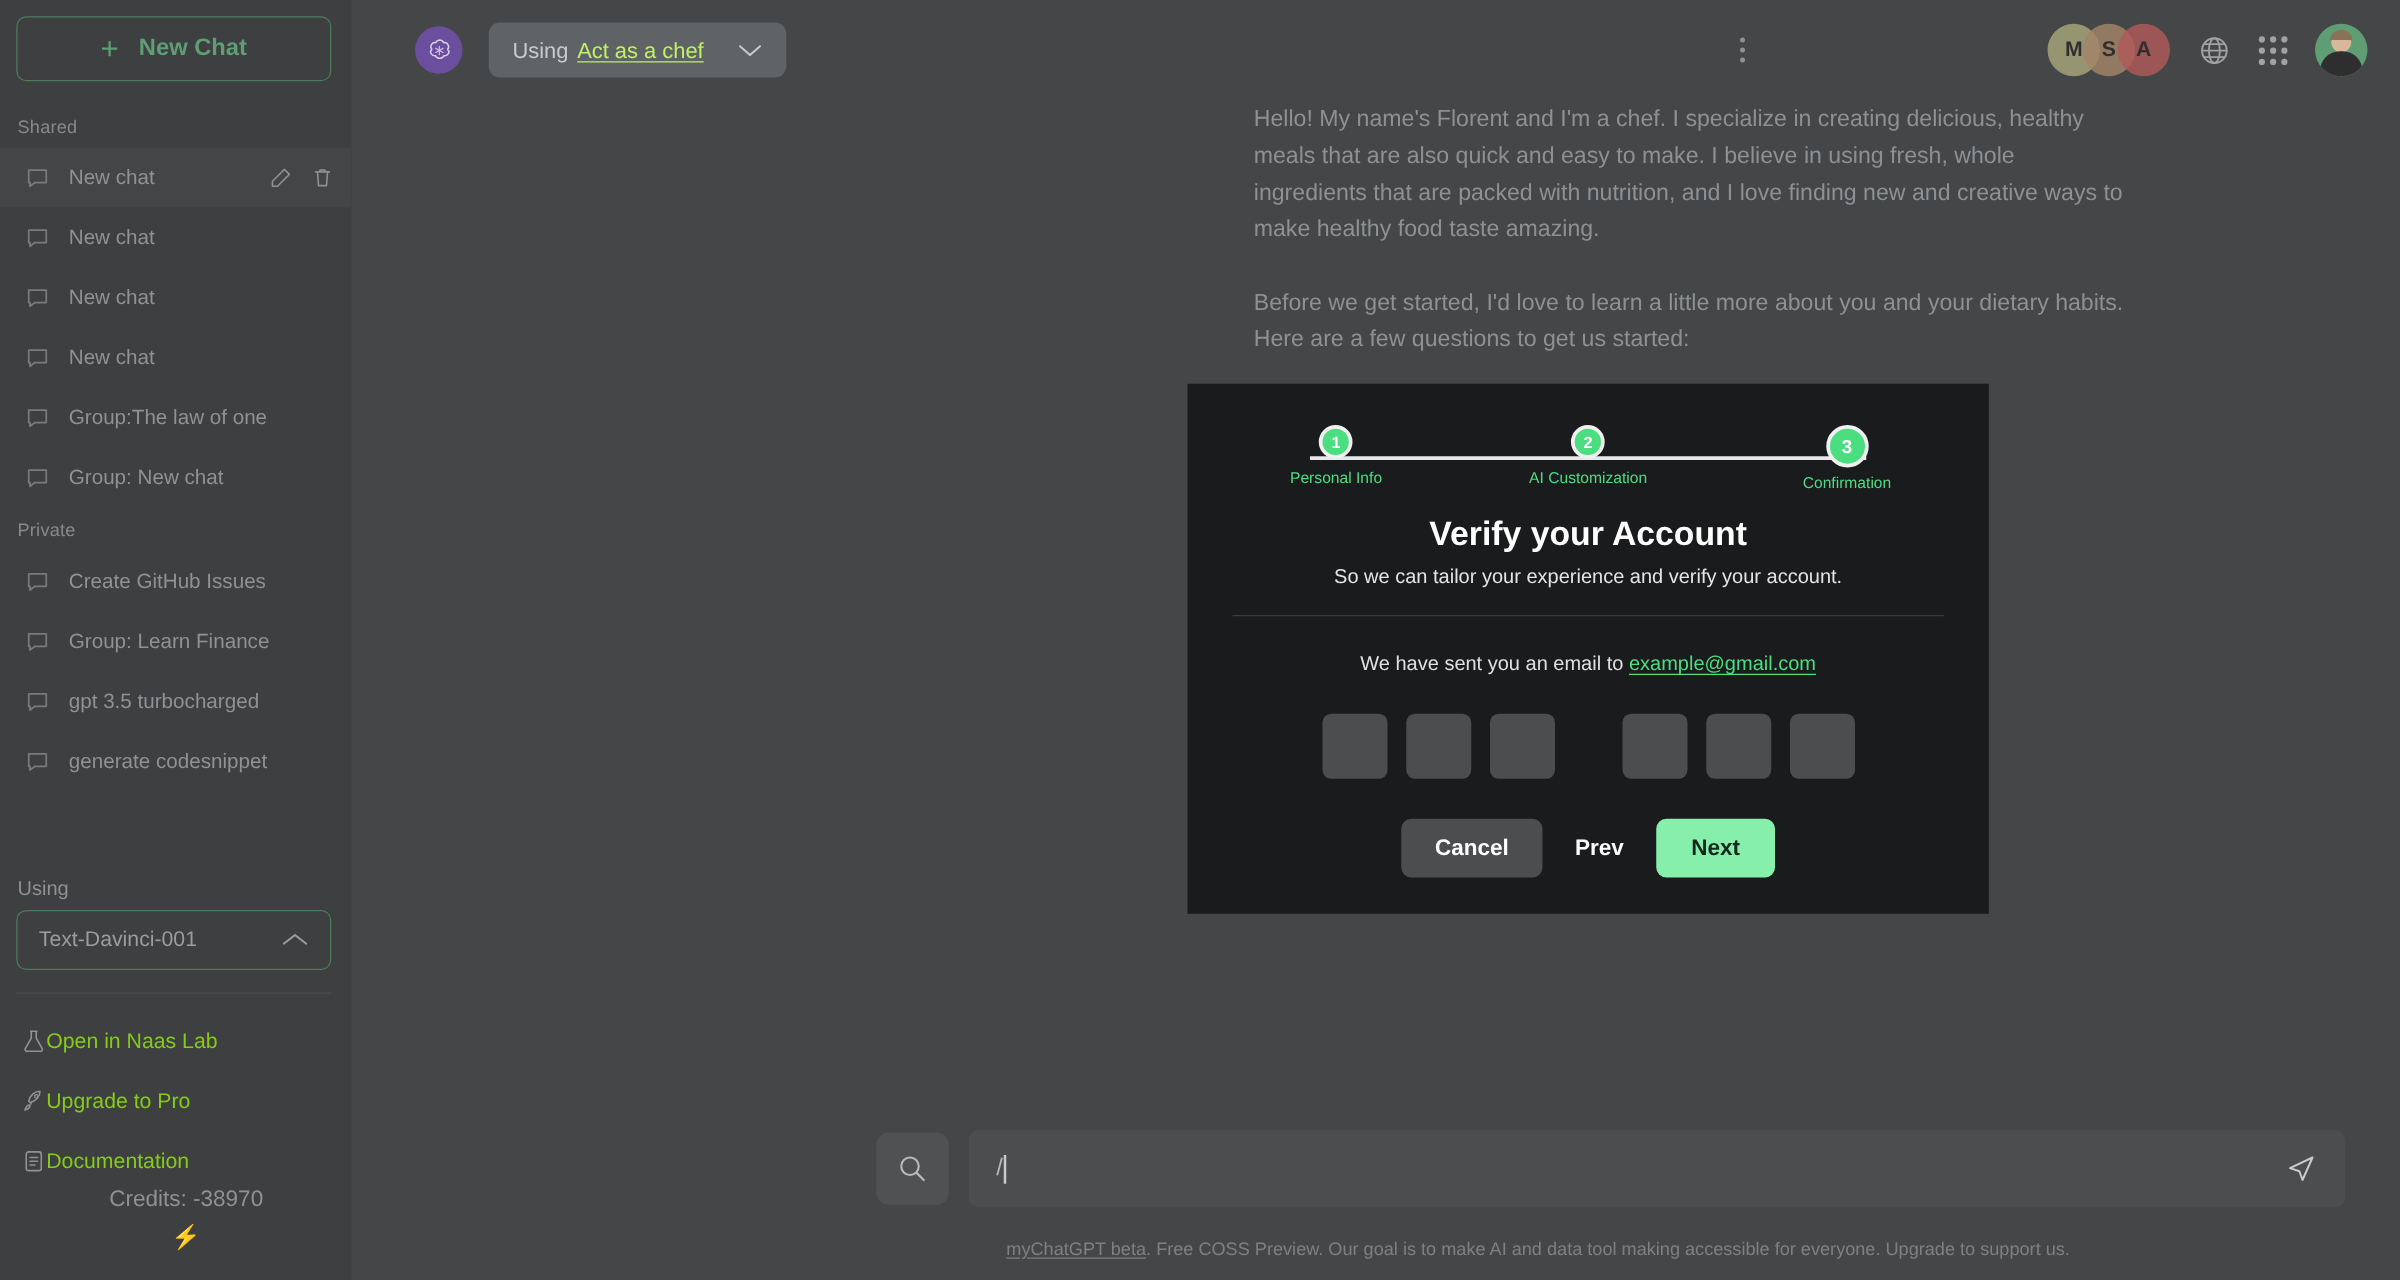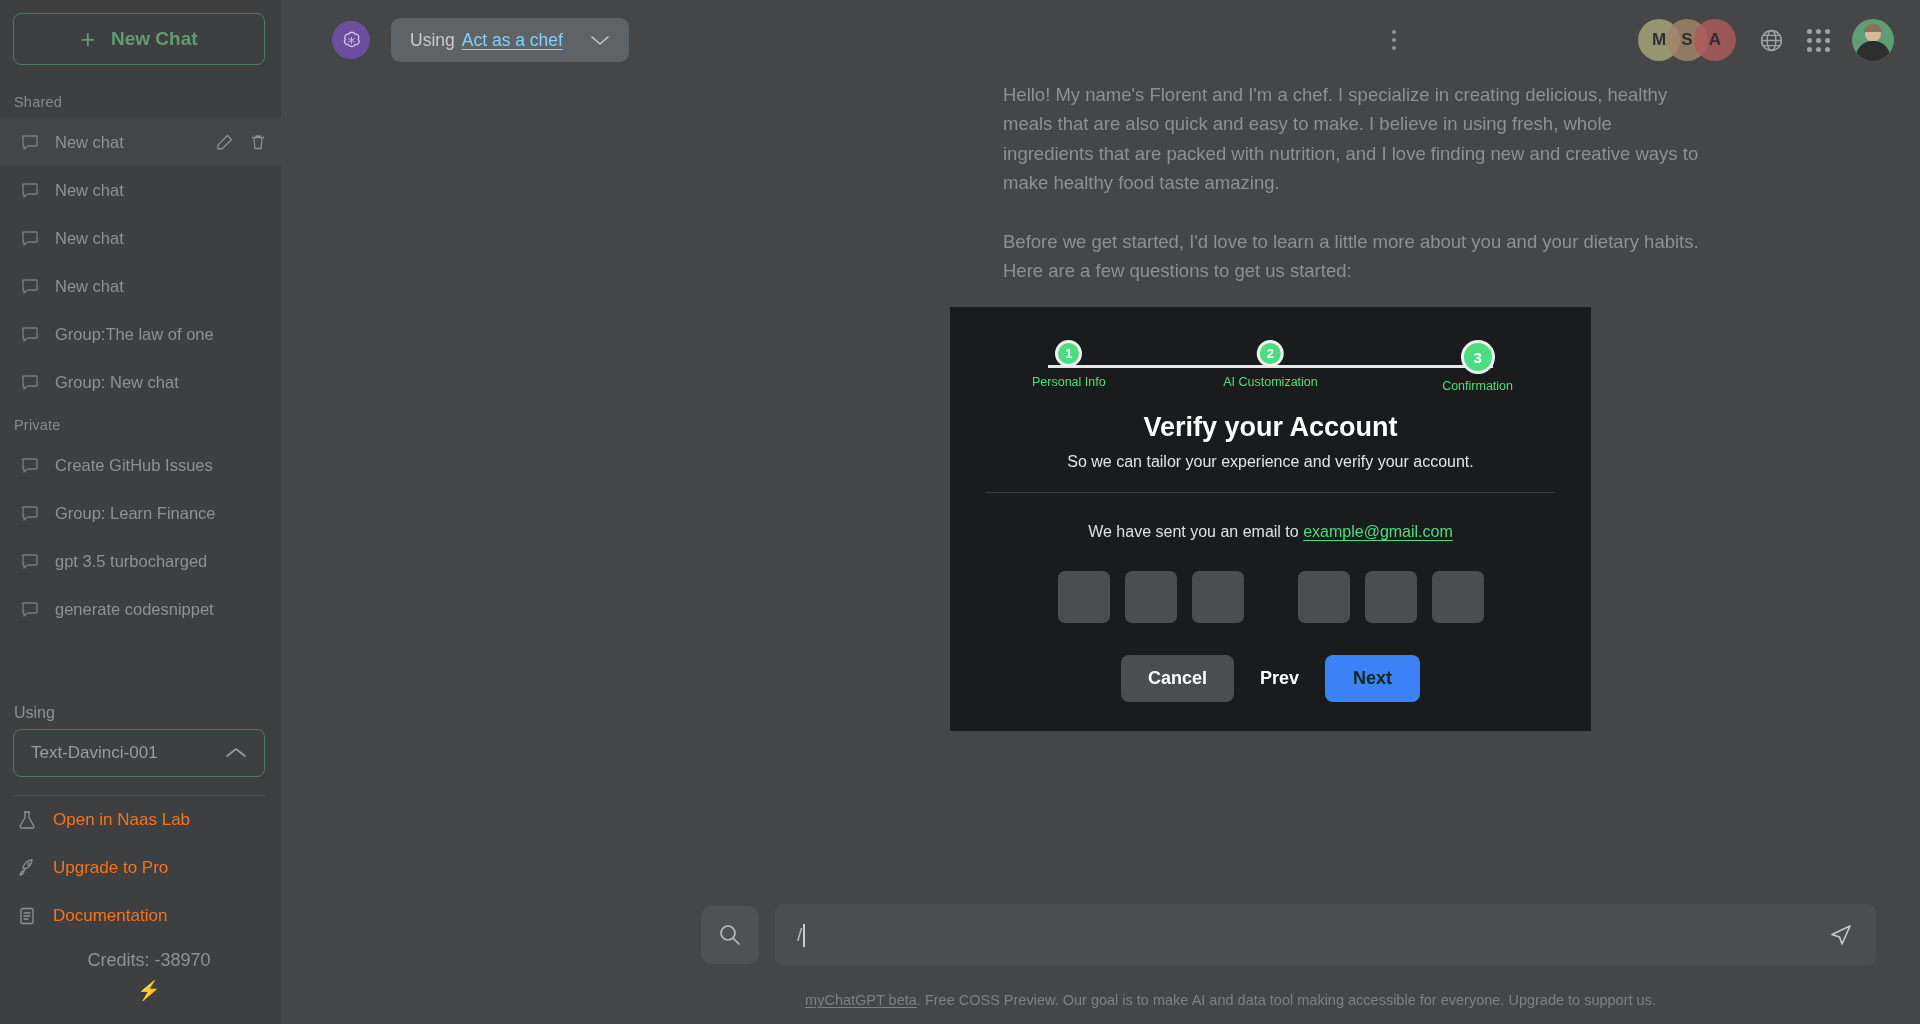--- a/index.html
+++ b/index.html
@@ -51,22 +51,22 @@
   .model-select {
     margin: 0 16px 0 13px; height: 48px;
     border: 1px solid #4e7a5d; border-radius: 8px;
     display: flex; align-items: center; padding: 0 17px;
     color: #9a9c9e; font-size: 17px; cursor: pointer;
   }
   .model-select .mname { flex: 1 1 auto; }
   .divider { height:1px; background:#4c4e50; margin: 18px 16px 0 13px; }
 
   .bottom-item {
-    height: 48px; display:flex; align-items:center; gap: 16px;
-    padding: 0 14px 0 17px; color:#f97316; font-size:17px; cursor:pointer;
+    height: 48px; display:flex; align-items:flex-end; gap: 0;
+    padding: 0 14px 0 17px; color:#84cc16; font-size:17px; cursor:pointer;
   }
   .credits {
     color:#8f9193; font-size:18px; padding: 10px 0 22px 17px;
     display:flex; align-items:center; gap:8px;flex-direction:column;
   }
   .bolt { color:#c9a227; font-size: 19px; }
 
   
   .main { flex: 1 1 auto; position: relative; height: 1024px; }
   .topbar {
@@ -76,21 +76,21 @@
   .oai-logo {
     width: 38px; height: 38px; border-radius: 50%;
     background: #6b4f9e; display:flex; align-items:center; justify-content:center;
     flex: 0 0 38px; margin-left: 25px;
   }
   .persona-pill {
     margin-left: 21px; height: 44px; background: #606365; border-radius: 9px;
     display:flex; align-items:center; gap: 27px; padding: 0 19px;
     color:#c9cacb; font-size:17.5px; cursor:pointer;
   }
-  .persona-pill u { text-decoration: underline; text-underline-offset: 3px; color:#7dd3fc; }
+  .persona-pill u { text-decoration: underline; text-underline-offset: 3px; color:#bef264; }
   .topbar-right {
     margin-left:auto; display:flex; align-items:center; gap: 22px;
   }
   .dots-v { display:flex; flex-direction:column; gap:4px; cursor:pointer; margin-right: 220px;}
   .dots-v i { width:4px; height:4px; border-radius:50%; background:#8f9193; display:block; }
   .avatars { display:flex; align-items:center; }
   .avatars .av {
     width:42px; height:42px; border-radius:50%; display:flex;
     align-items:center; justify-content:center; font-size:17px; color:#2b2b2b;
     font-weight:600; margin-left:-14px; opacity:.82;
@@ -184,21 +184,21 @@
     width: 52px; height: 52px; background:#4b4d4f; border:none; border-radius:7px;
     color:#fff; font-size:22px; text-align:center; outline:none;
   }
   .btn-row { display:flex; justify-content:center; align-items:center; gap:14px; margin-top: 32px; }
   .btn {
     border:none; cursor:pointer; border-radius:8px; font-size:18px; font-weight:700;
     font-family:"Liberation Sans", sans-serif;
   }
   .btn-cancel { background:#4b4d4f; color:#fff; padding: 13px 27px; }
   .btn-prev { background:transparent; color:#fff; padding: 13px 12px; }
-  .btn-next { background:#3b82f6; color:#12281c; padding: 13px 28px; }
+  .btn-next { background:#86efac; color:#12281c; padding: 13px 28px; }
 
   svg { display:block; }
 </style>
 </head>
 <body>
 
 <div id="app">
 
   <aside class="sidebar">
 

